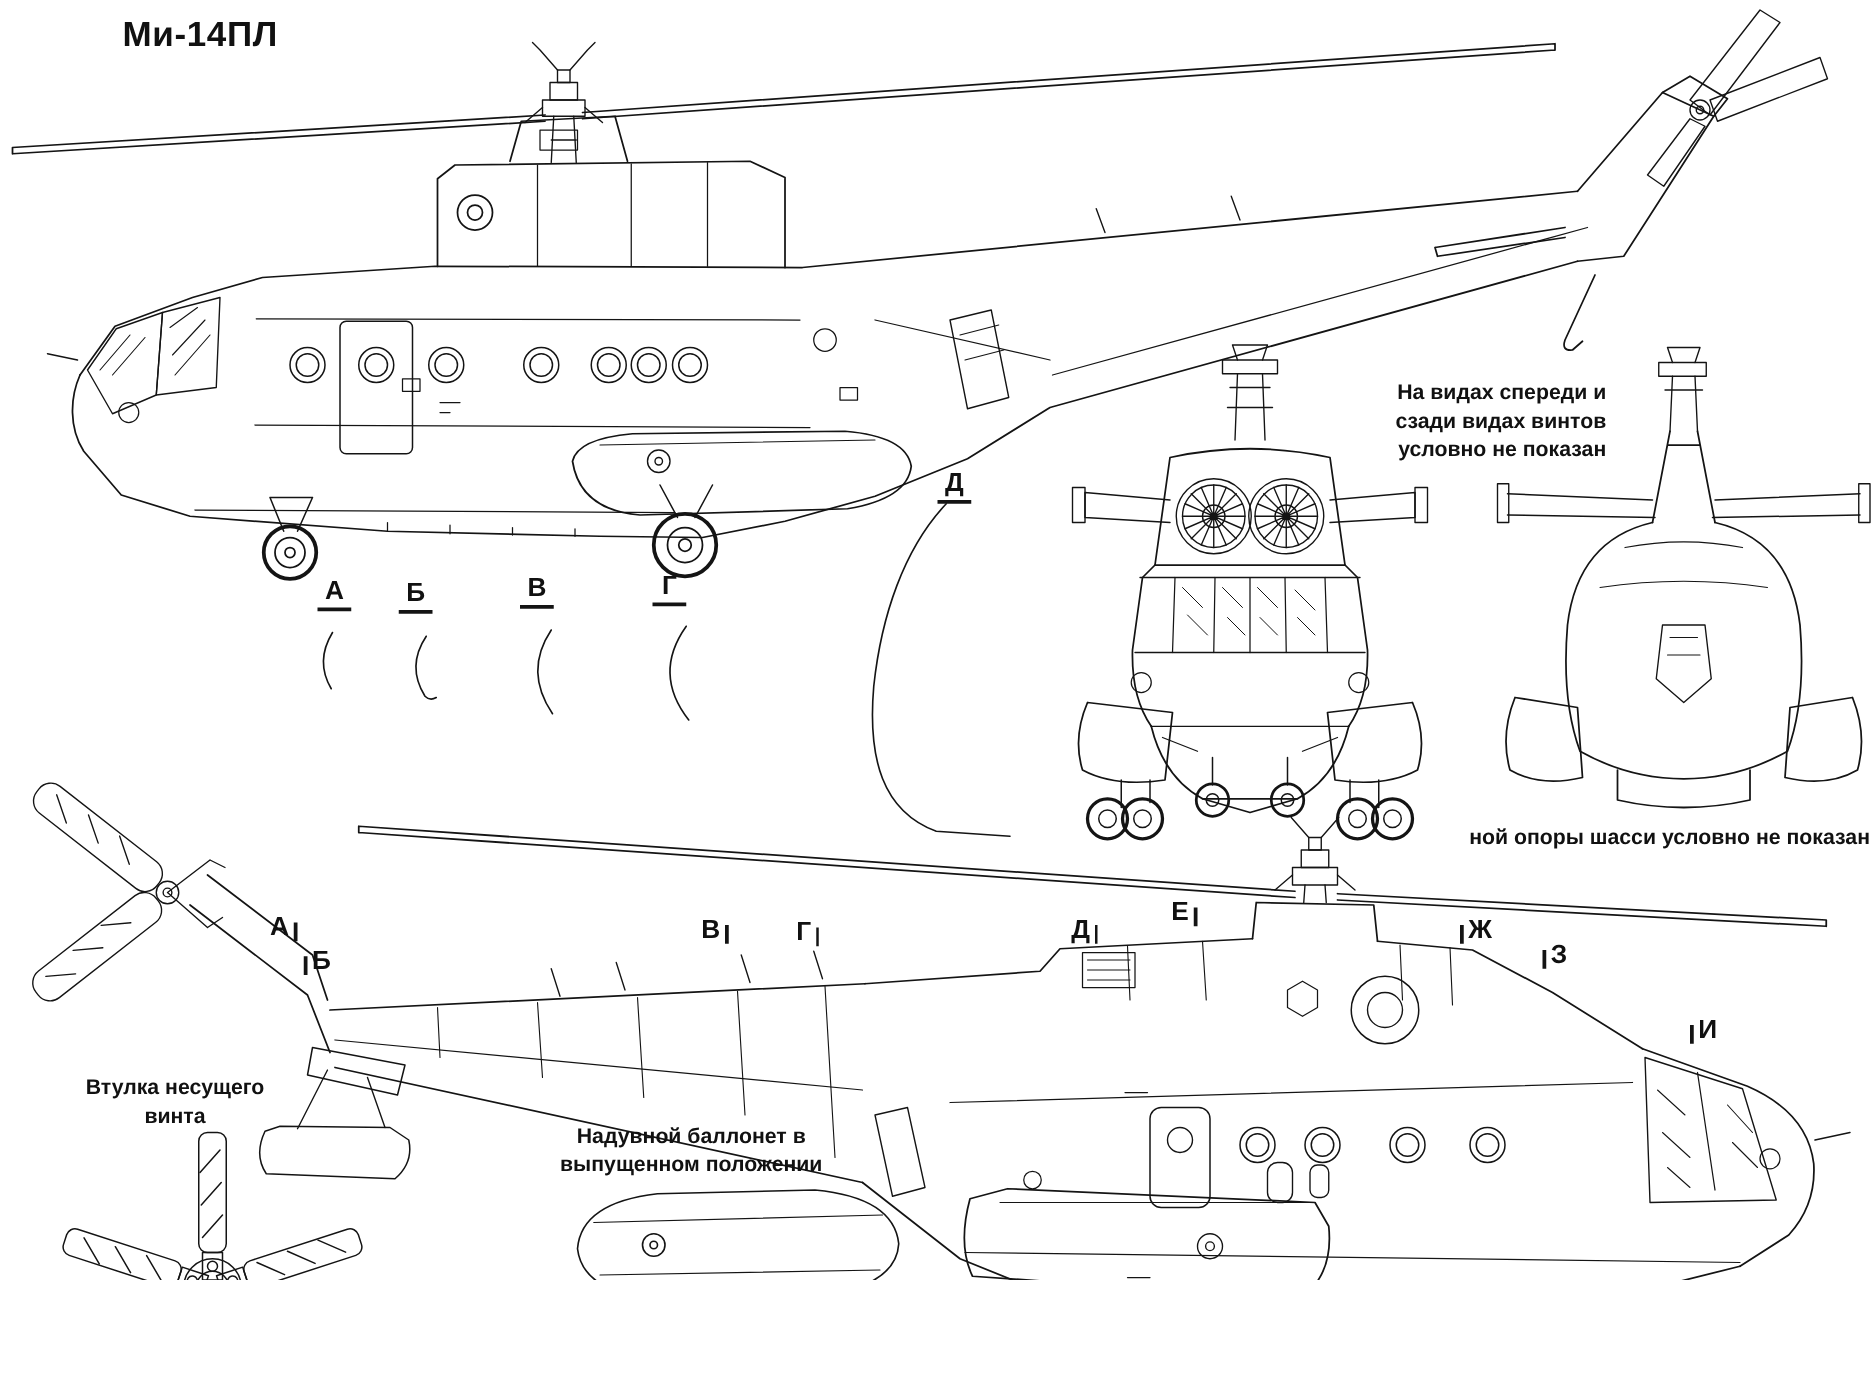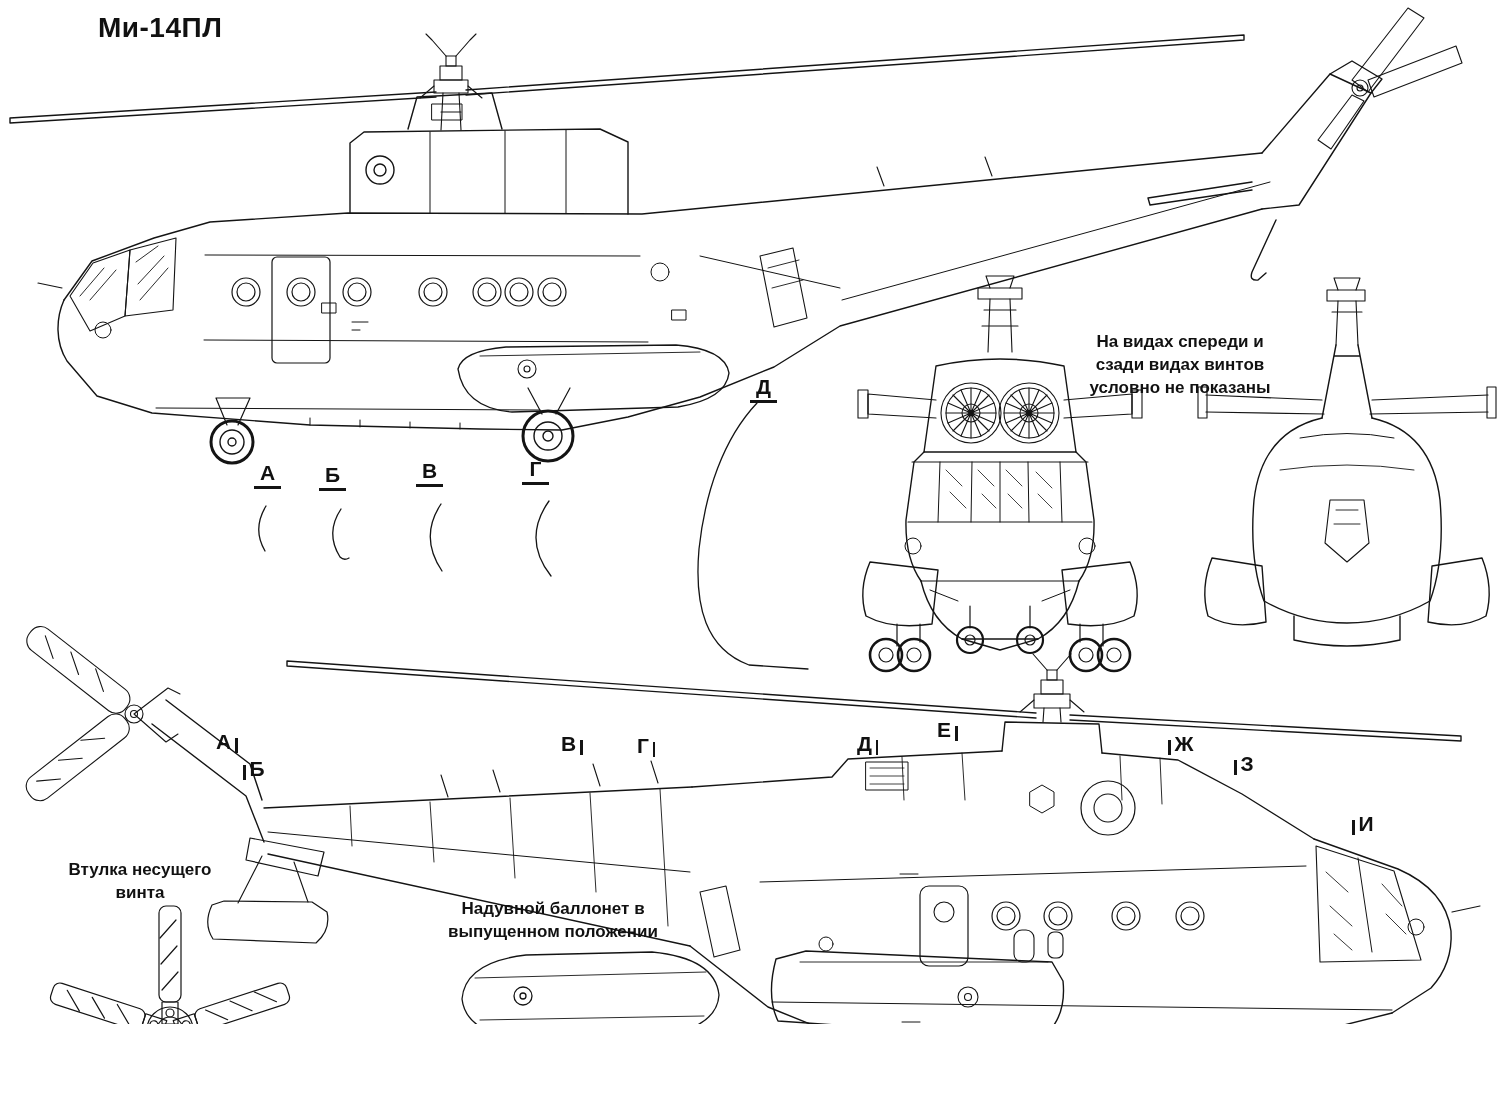--- a/index.html
+++ b/index.html
@@ -4,21 +4,21 @@
 <style>
   html,body{margin:0;padding:0;background:#fff;}
   .canvas{
     position:relative;width:1500px;height:1024px;background:#ffffff;overflow:hidden;
     font-family:"Liberation Sans", sans-serif;color:#111;
   }
   .art{position:absolute;left:0;top:0;}
   .title{
     position:absolute;left:98px;top:12px;font-size:28px;font-weight:bold;letter-spacing:.5px;
   }
-  .note{position:absolute;text-align:center;font-size:17px;font-weight:600;line-height:23px;margin-top:28px;}
+  .note{position:absolute;text-align:right;font-size:17px;font-weight:600;line-height:23px;}
   .caption{position:absolute;text-align:center;font-size:17px;font-weight:600;line-height:23px;}
   .sec-top{
     position:absolute;display:flex;flex-direction:column;align-items:center;
     font-weight:bold;font-size:21px;line-height:22px;
   }
   .sec-top .uline{width:27px;height:2.5px;background:#141414;margin-top:2px;}
   .sec-b{position:absolute;display:flex;gap:4px;font-weight:bold;font-size:21px;line-height:22px;}
   .tick{width:2.5px;height:15px;background:#141414;margin-top:7px;}
 </style>
 </head>
@@ -327,24 +327,25 @@
       </g>
 
     </g>
   </svg>
 
   <div class="title">Ми-14ПЛ</div>
 
   <div class="note" style="left:1075px;top:302px;width:210px;">
     <div>На видах спереди и</div>
     <div>сзади видах винтов</div>
-    <div>условно не показаны</div>
+    <div>условно не показан</div>
   </div>
 
   <div class="note" style="left:1152px;top:658px;width:344px;">
+    <div>ной опоры шасси условно не показан</div>
   </div>
 
   <div class="caption" style="left:50px;top:858px;width:180px;">
     <div>Втулка несущего</div>
     <div>винта</div>
   </div>
 
   <div class="caption" style="left:420px;top:897px;width:266px;">
     <div>Надувной баллонет в</div>
     <div>выпущенном положении</div>

